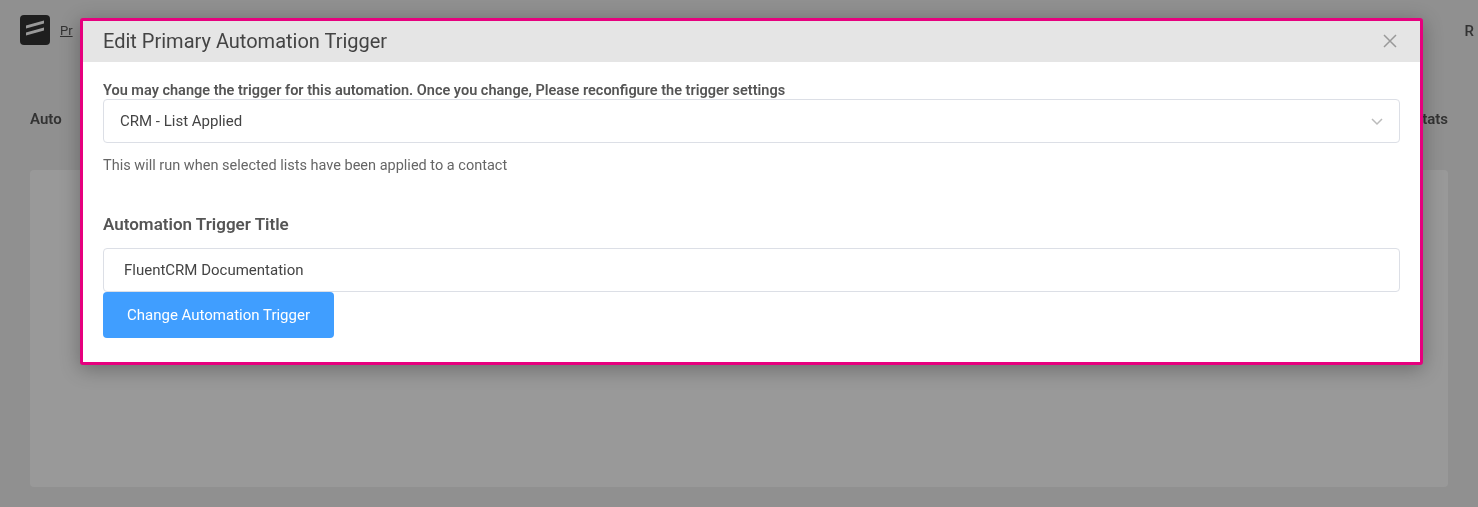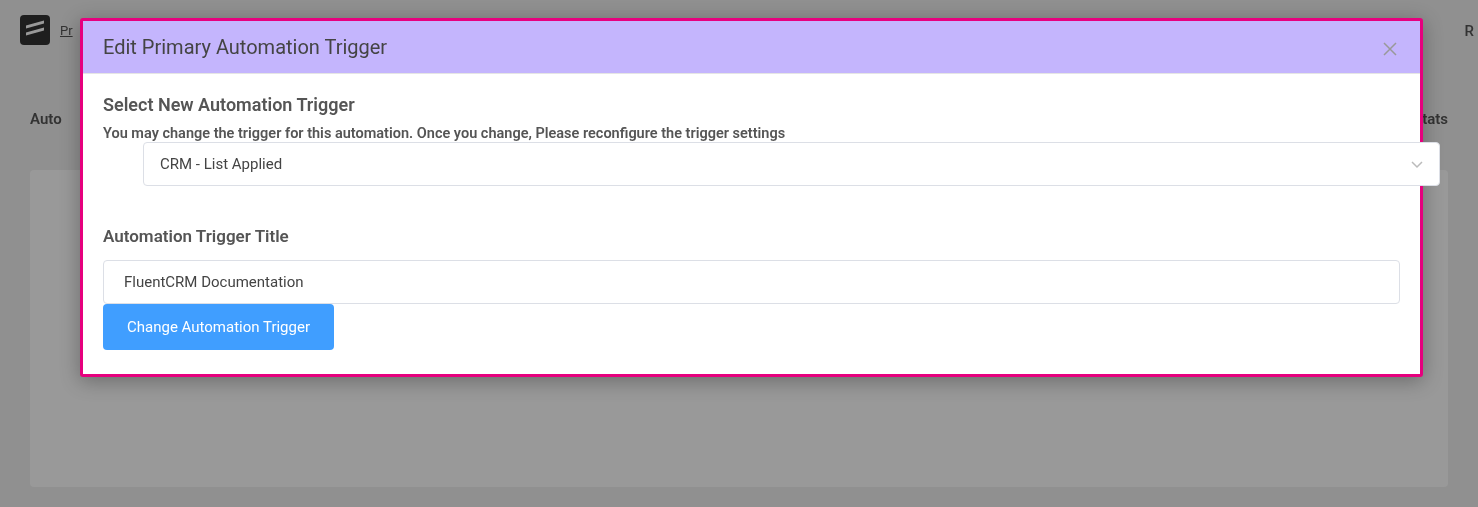--- a/index.html
+++ b/index.html
@@ -90,24 +90,24 @@
       left: 80px;
       right: 55px;
       background: #fff;
       border-radius: 3px;
       border: 3px solid #e6007e;
       box-shadow: 0 4px 20px rgba(0,0,0,0.3);
     }
     .modal-header {
       display: flex;
       justify-content: space-between;
-      align-items: flex-end;
-      padding: 14px 20px;
+      align-items: center;
+      padding: 8px 20px;
       border-bottom: 1px solid #e5e5e5;
-      background: #c4b5fd;
+      background: #e5e5e5;
     }
     .modal-title {
       font-size: 20px;
       font-weight: 400;
       color: #444;
     }
     .modal-close {
       width: 20px;
       height: 20px;
       cursor: pointer;
@@ -136,21 +136,20 @@
       border-radius: 4px;
       padding: 12px 16px;
       font-size: 15px;
       color: #444;
       display: flex;
       justify-content: space-between;
       align-items: center;
       cursor: pointer;
       margin-bottom: 14px;
       background: #fff;
-      margin-left: 40px;
     }
     .select-chevron {
       color: #bbb;
     }
     .helper-text {
       font-size: 14.5px;
       color: #666;
       margin-bottom: 34px;
     }
     .field-label {
@@ -202,31 +201,31 @@
 <div class="modal">
   <div class="modal-header">
     <div class="modal-title">Edit Primary Automation Trigger</div>
     <div class="modal-close">
       <svg width="14" height="14" viewBox="0 0 14 14">
           <path d="M1 1 L13 13 M13 1 L1 13" stroke="#999" stroke-width="1.5" fill="none"></path>
         </svg>
     </div>
   </div>
   <div class="modal-body">
-    <div class="section-title">Select New Automation Trigger</div>
     <div class="section-desc">You may change the trigger for this automation. Once you change, Please reconfigure the trigger settings</div>
     
     <div class="select-box">
       <span>CRM - List Applied</span>
       <span class="select-chevron">
         <svg width="12" height="8" viewBox="0 0 12 8">
             <path d="M1 1 L6 6 L11 1" stroke="#bbb" stroke-width="1.5" fill="none"></path>
           </svg>
       </span>
     </div>
     
+    <div class="helper-text">This will run when selected lists have been applied to a contact</div>
     
     <div class="field-label">Automation Trigger Title</div>
     <input type="text" class="text-input" value="FluentCRM Documentation" style="">
     
     <button class="btn-primary">Change Automation Trigger</button>
   </div>
 </div>
 
 </body></html>

